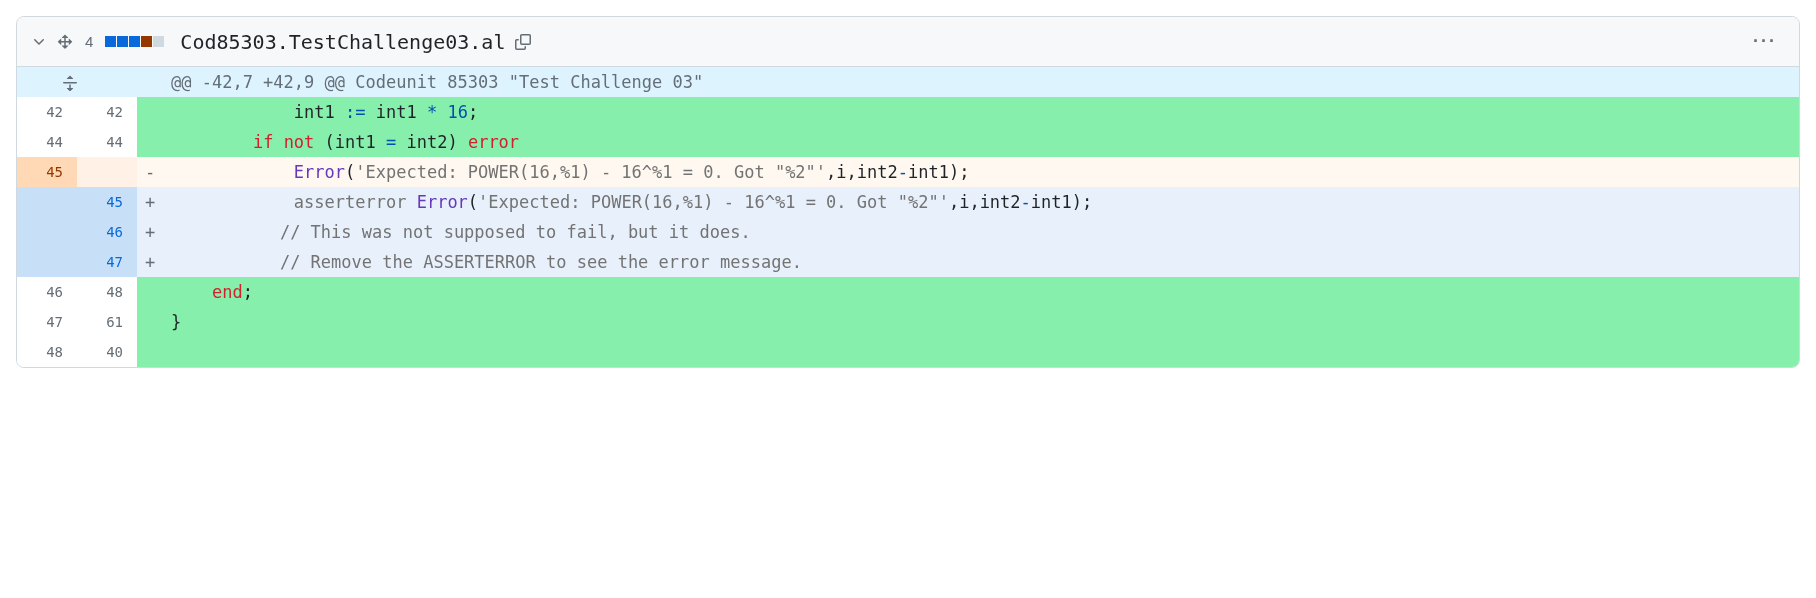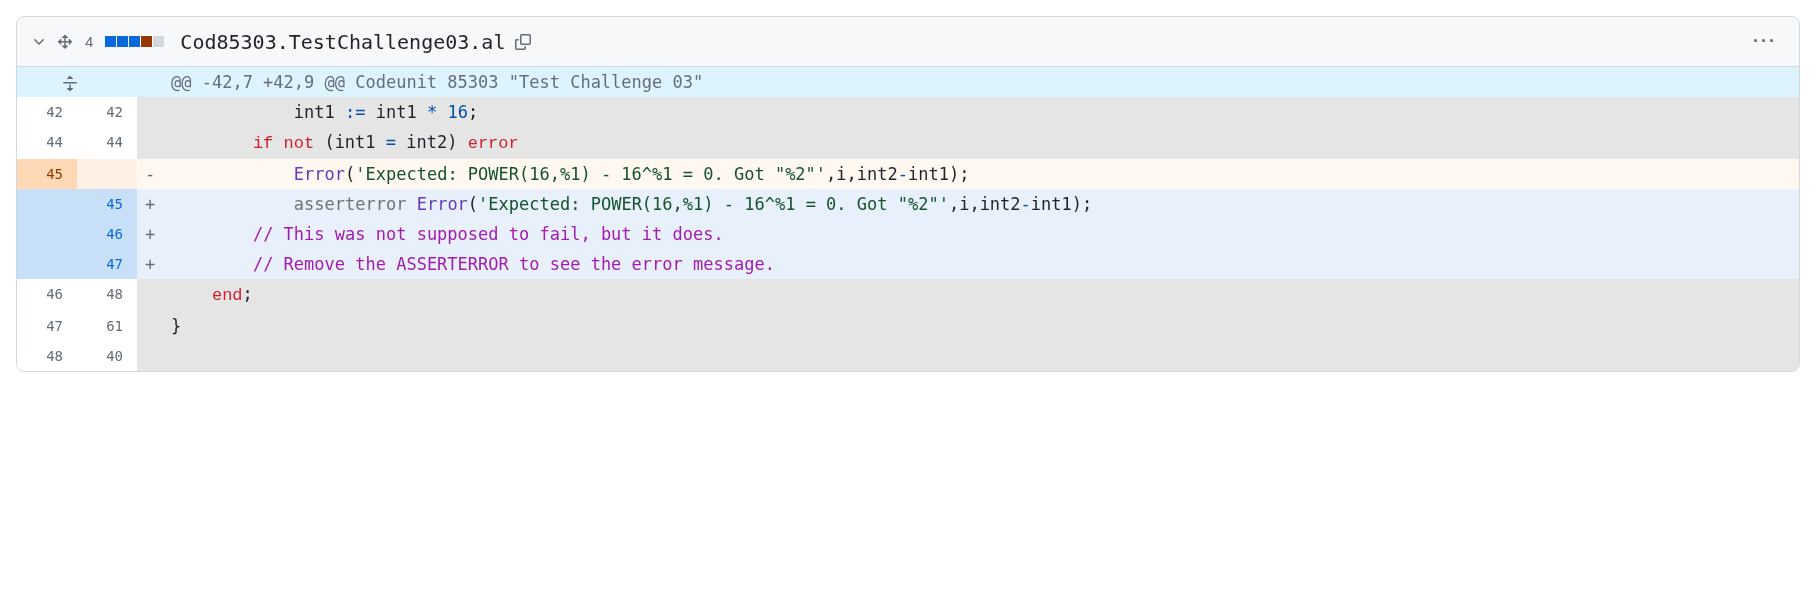--- a/index.html
+++ b/index.html
@@ -48,34 +48,34 @@
   .diff-table { width: 100%; border-collapse: collapse; font-family: ui-monospace, SFMono-Regular, Menlo, Consolas, monospace; font-size: 17px; }
   .diff-table td { padding: 0; vertical-align: top; line-height: 30px; }
   .ln { width: 60px; min-width:60px; text-align: right; padding-right: 14px !important; color: #656d76; user-select: none; font-size: 14px; }
   .marker { width: 26px; min-width:26px; text-align: center; color: #656d76; user-select: none; }
   .code { white-space: pre; padding-left: 8px !important; padding-right: 12px !important; }
   tr.hunk td { background: #ddf4ff; color: #656d76; }
   tr.hunk .ln { background: #ddf4ff; }
   tr.hunk .expand-cell { text-align: center; }
   tr.hunk .expand-cell svg { fill: #656d76; display: inline-block; vertical-align: middle; }
   tr.context .ln { background: #fff; }
-  tr.context td { background: #e5e5e5; }
+  tr.context td { background: #86efac; }
   tr.del td { background: #fff8f0; }
   tr.del .ln.old { background: #ffd8b5; color: #953800; }
   tr.del .ln.new { background: #fff1e5; }
   tr.add td { background: #e8f1fb; }
   tr.add .ln.old { background: #c7e0f8; }
   tr.add .ln.new { background: #c7e0f8; color: #0969da; }
   
   .c-op { color: #0550ae; }
-  .c-kw { color: #cf222e; font-family: Liberation Mono, monospace; }
+  .c-kw { color: #cf222e; }
   .c-num { color: #0550ae; }
-  .c-str { color: #14532d; }
+  .c-str { color: #737373; }
   .c-fn { color: #6639ba; }
-  .c-cmt { color: #a21caf; }
+  .c-cmt { color: #737373; margin-left: 27px; }
   .c-name { color: #737373; }
 </style>
 </head>
 <body>
 
 <div class="diff-container">
   <div class="file-header">
     <span class="caret-icon">
       <svg width="16" height="16" viewBox="0 0 16 16">
           <path d="M12.78 5.22a.75.75 0 010 1.06l-4.25 4.25a.75.75 0 01-1.06 0L3.22 6.28a.75.75 0 011.06-1.06L8 8.94l3.72-3.72a.75.75 0 011.06 0z"></path>

